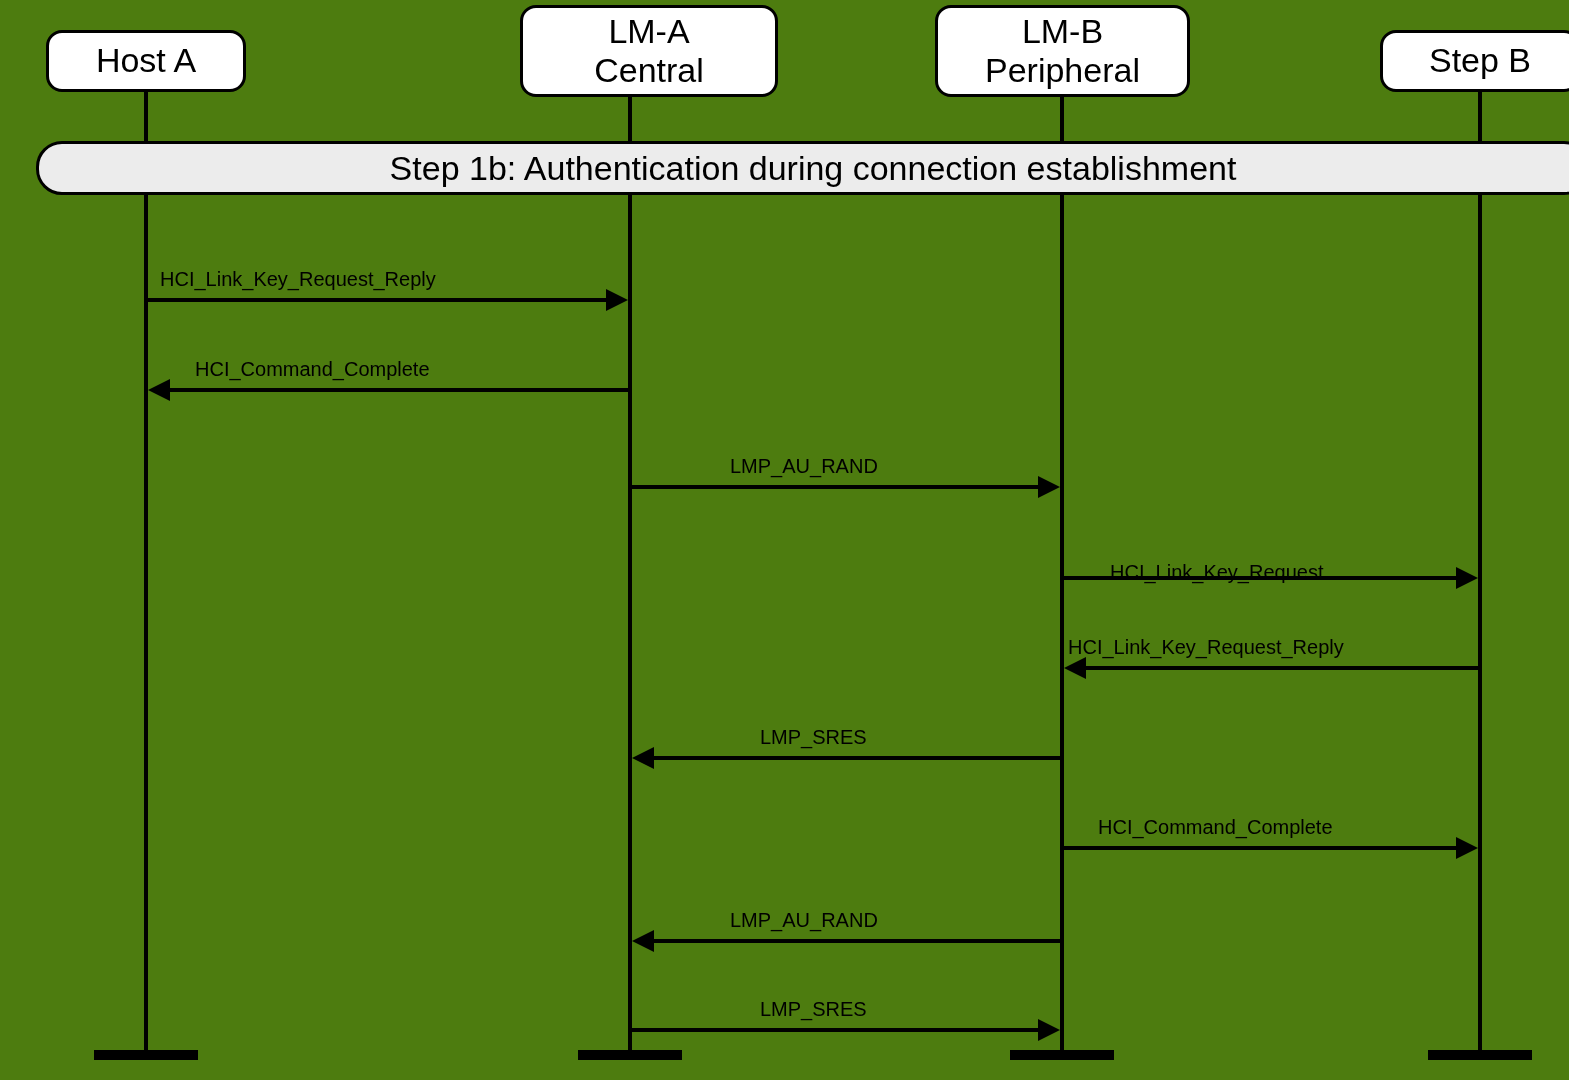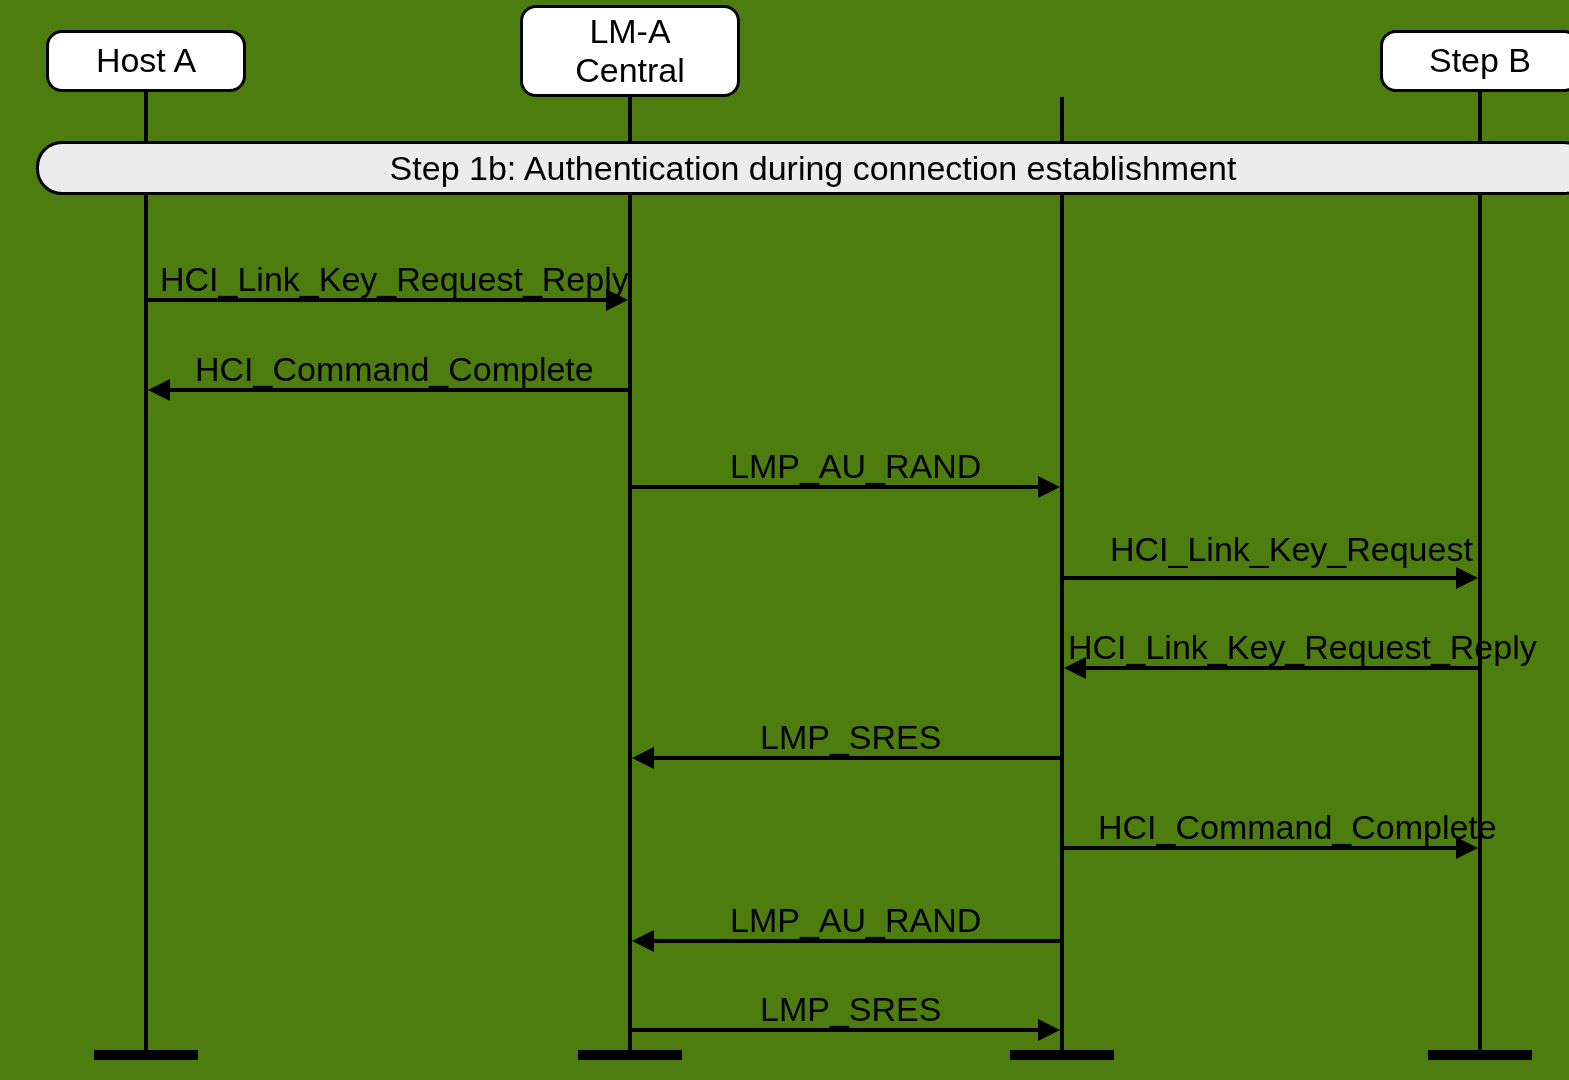--- a/index.html
+++ b/index.html
@@ -47,23 +47,24 @@
     font-size: 34px;
     line-height: 1;
     box-sizing: border-box;
     display: flex;
     align-items: center;
     justify-content: center;
     padding: 4px 8px;
   }
   .msg-label {
     position: absolute;
-    font-size: 34px;
+    font-size: 20px;
     text-align: left;
     white-space: nowrap;
+    margin-top: 8px;
   }
   .arrow-line {
     position: absolute;
     height: 4px;
     background: #000;
   }
   .arrow-head-right,
   .arrow-head-left {
     position: absolute;
     width: 0;
@@ -76,25 +77,29 @@
 </style>
 </head>
 <body>
 
 <div class="canvas">
 
   <div class="participant-box" style="left:46px; top:30px; width:200px; height:62px;">
     <span>Host A</span>
   </div>
 
-  <div class="participant-box" style="left:520px; top:5px; width:220px; height:92px;">
+  <div class="participant-box" style="left:520px; top:5px; width:258px; height:92px;">
     <span style="white-space:pre-line;">LM-A
 Central</span>
   </div>
 
+  <div class="participant-box" style="left:935px; top:5px; width:255px; height:92px;">
+    <span style="white-space:pre-line;">LM-B
+Peripheral</span>
+  </div>
 
   <div class="participant-box" style="left:1380px; top:30px; width:200px; height:62px;">
     <span>Step B</span>
   </div>
 
   <div class="lifeline" style="left:144px; top:92px; height:49px;"></div>
   <div class="lifeline" style="left:628px; top:97px; height:44px;"></div>
   <div class="lifeline" style="left:1060px; top:97px; height:44px;"></div>
   <div class="lifeline" style="left:1478px; top:92px; height:49px;"></div>
 
@@ -117,21 +122,21 @@
   <div class="arrow-head-right" style="left:606px; top:289px;"></div>
 
   <div class="msg-label" style="left:195px; top:350px;">HCI_Command_Complete</div>
   <div class="arrow-line" style="left:170px; top:388px; width:460px;"></div>
   <div class="arrow-head-left" style="left:148px; top:379px;"></div>
 
   <div class="msg-label" style="left:730px; top:447px;">LMP_AU_RAND</div>
   <div class="arrow-line" style="left:632px; top:485px; width:406px;"></div>
   <div class="arrow-head-right" style="left:1038px; top:476px;"></div>
 
-  <div class="msg-label" style="left:1110px; top:530px;">HCI_Link_Key_Request</div>
+  <div class="msg-label" style="left:1110px; top:553px;">HCI_Link_Key_Request</div>
   <div class="arrow-line" style="left:1064px; top:576px; width:392px;"></div>
   <div class="arrow-head-right" style="left:1456px; top:567px;"></div>
 
   <div class="msg-label" style="left:1068px; top:628px;">HCI_Link_Key_Request_Reply</div>
   <div class="arrow-line" style="left:1086px; top:666px; width:394px;"></div>
   <div class="arrow-head-left" style="left:1064px; top:657px;"></div>
 
   <div class="msg-label" style="left:760px; top:718px;">LMP_SRES</div>
   <div class="arrow-line" style="left:654px; top:756px; width:408px;"></div>
   <div class="arrow-head-left" style="left:632px; top:747px;"></div>

